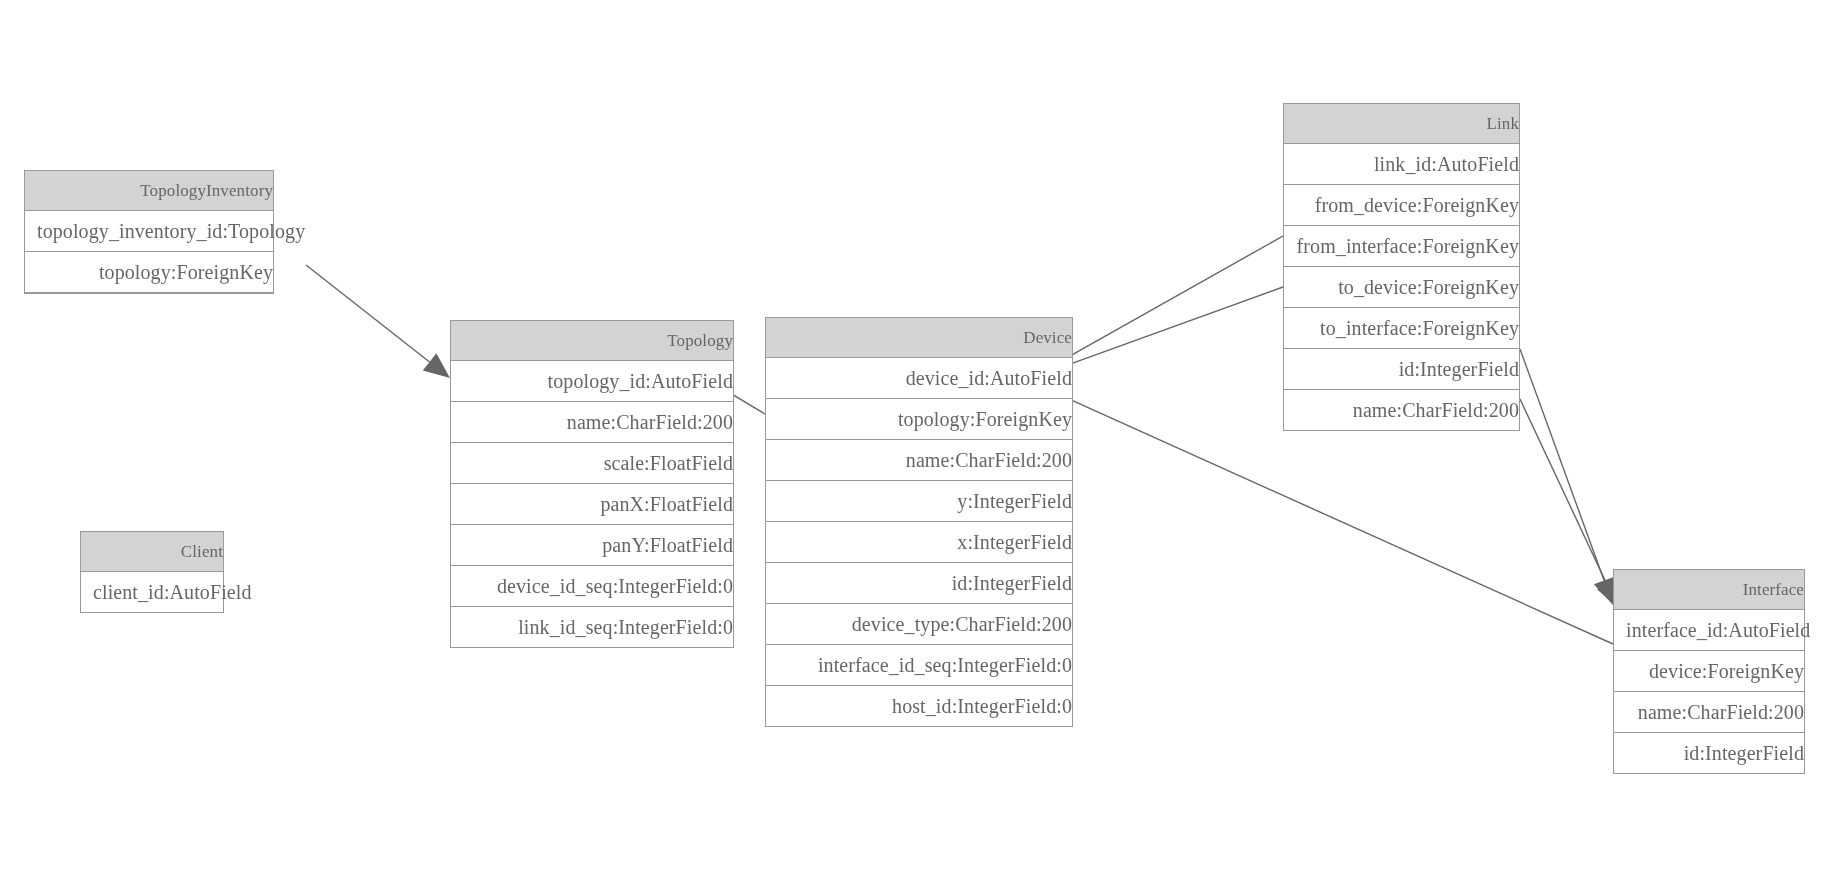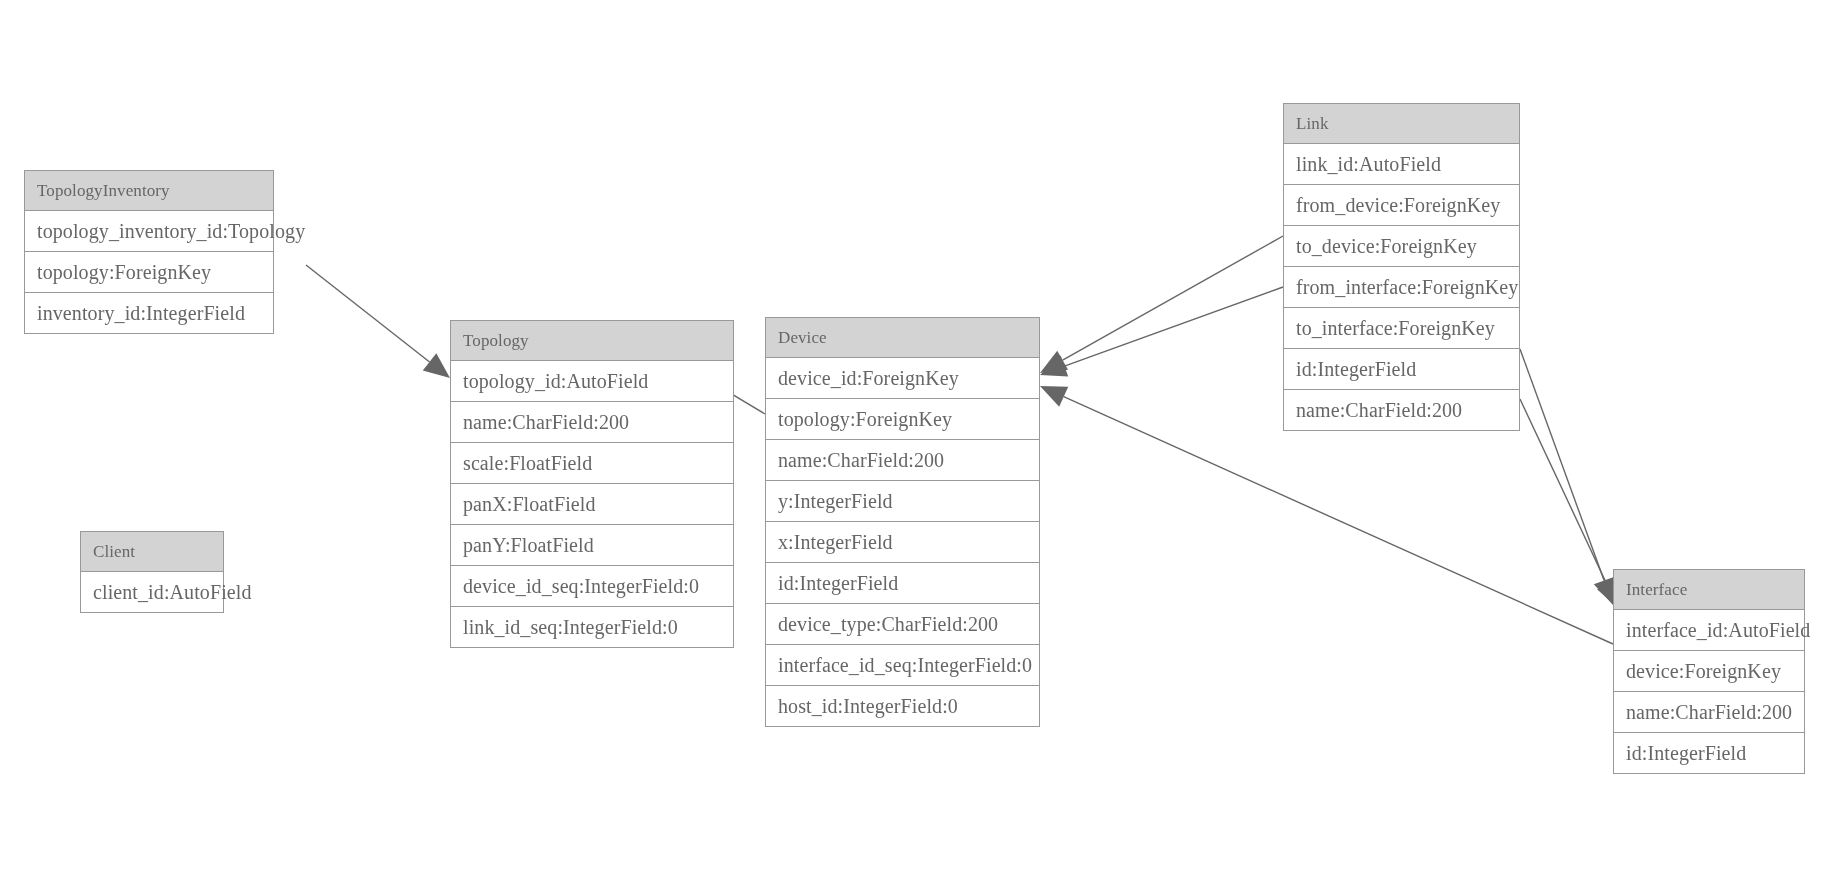--- a/index.html
+++ b/index.html
@@ -23,20 +23,21 @@
     width: 1824px;
     height: 874px;
     pointer-events: none;
   }
   .entity {
     position: absolute;
     box-sizing: border-box;
     border: 1px solid #999999;
     background: #ffffff;
     z-index: 5;
+    text-align: right;
   }
   .entity-title {
     box-sizing: border-box;
     background: #d3d3d3;
     color: #666666;
     border-bottom: 1px solid #999999;
     font-size: 17px;
     line-height: 1;
     padding: 11px 0 11px 12px;
     white-space: nowrap;
@@ -91,54 +92,53 @@
         <line x1="1520" y1="399" x2="1606.9618335529105" y2="584.459420536309" stroke="#666666" stroke-width="1.4"></line>
         <polygon points="1618,608 1597.0023576259644,589.1294140331546 1616.9213094798567,579.7894270394635" fill="#666666"></polygon>
       </g>
     </svg>
 
   <div id="entity-layer">
       <div class="entity" style="left: 24px; top: 170px; width: 250px;">
         <div class="entity-title">TopologyInventory</div>
         <div class="entity-field">topology_inventory_id:Topology</div>
         <div class="entity-field">topology:ForeignKey</div>
-        <div class="entity-field last">inventory_id:IntegerField</div>
       </div>
       <div class="entity" style="left: 450px; top: 320px; width: 284px;">
         <div class="entity-title">Topology</div>
         <div class="entity-field">topology_id:AutoField</div>
         <div class="entity-field">name:CharField:200</div>
         <div class="entity-field">scale:FloatField</div>
         <div class="entity-field">panX:FloatField</div>
         <div class="entity-field">panY:FloatField</div>
         <div class="entity-field">device_id_seq:IntegerField:0</div>
         <div class="entity-field last">link_id_seq:IntegerField:0</div>
       </div>
-      <div class="entity" style="left: 765px; top: 317px; width: 275px;">
+      <div class="entity" style="left: 765px; top: 317px; width: 308px;">
         <div class="entity-title">Device</div>
-        <div class="entity-field">device_id:ForeignKey</div>
+        <div class="entity-field">device_id:AutoField</div>
         <div class="entity-field">topology:ForeignKey</div>
         <div class="entity-field">name:CharField:200</div>
         <div class="entity-field">y:IntegerField</div>
         <div class="entity-field">x:IntegerField</div>
         <div class="entity-field">id:IntegerField</div>
         <div class="entity-field">device_type:CharField:200</div>
         <div class="entity-field">interface_id_seq:IntegerField:0</div>
         <div class="entity-field last">host_id:IntegerField:0</div>
       </div>
       <div class="entity" style="left: 80px; top: 531px; width: 144px;">
         <div class="entity-title">Client</div>
         <div class="entity-field last">client_id:AutoField</div>
       </div>
       <div class="entity" style="left: 1283px; top: 103px; width: 237px;">
         <div class="entity-title">Link</div>
         <div class="entity-field">link_id:AutoField</div>
         <div class="entity-field">from_device:ForeignKey</div>
+        <div class="entity-field">from_interface:ForeignKey</div>
         <div class="entity-field">to_device:ForeignKey</div>
-        <div class="entity-field">from_interface:ForeignKey</div>
         <div class="entity-field">to_interface:ForeignKey</div>
         <div class="entity-field">id:IntegerField</div>
         <div class="entity-field last">name:CharField:200</div>
       </div>
       <div class="entity" style="left: 1613px; top: 569px; width: 192px;">
         <div class="entity-title">Interface</div>
         <div class="entity-field">interface_id:AutoField</div>
         <div class="entity-field">device:ForeignKey</div>
         <div class="entity-field">name:CharField:200</div>
         <div class="entity-field last">id:IntegerField</div>

